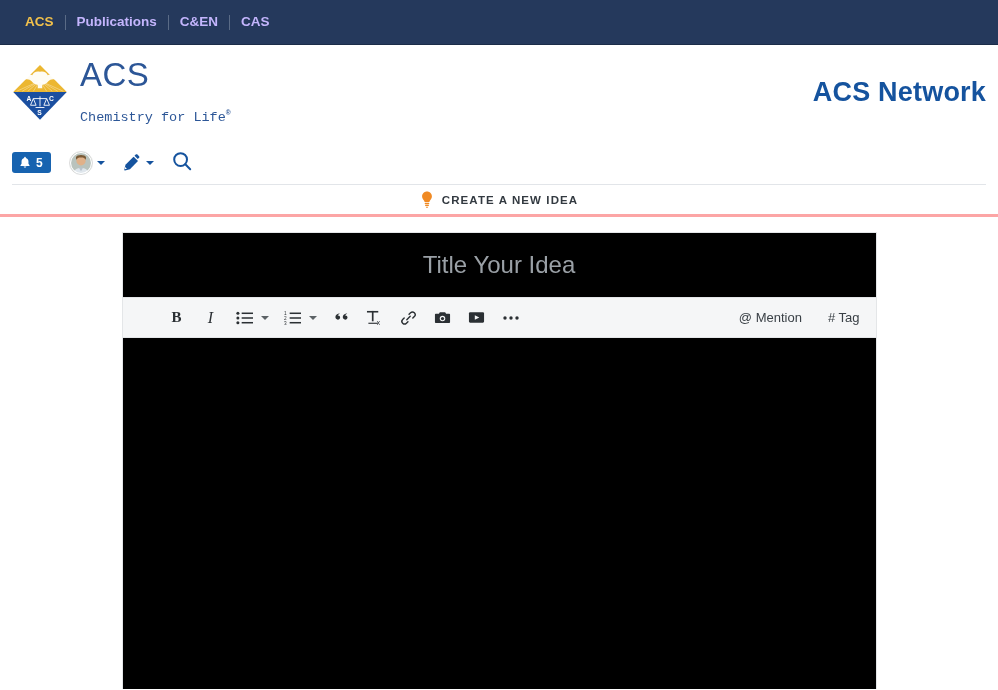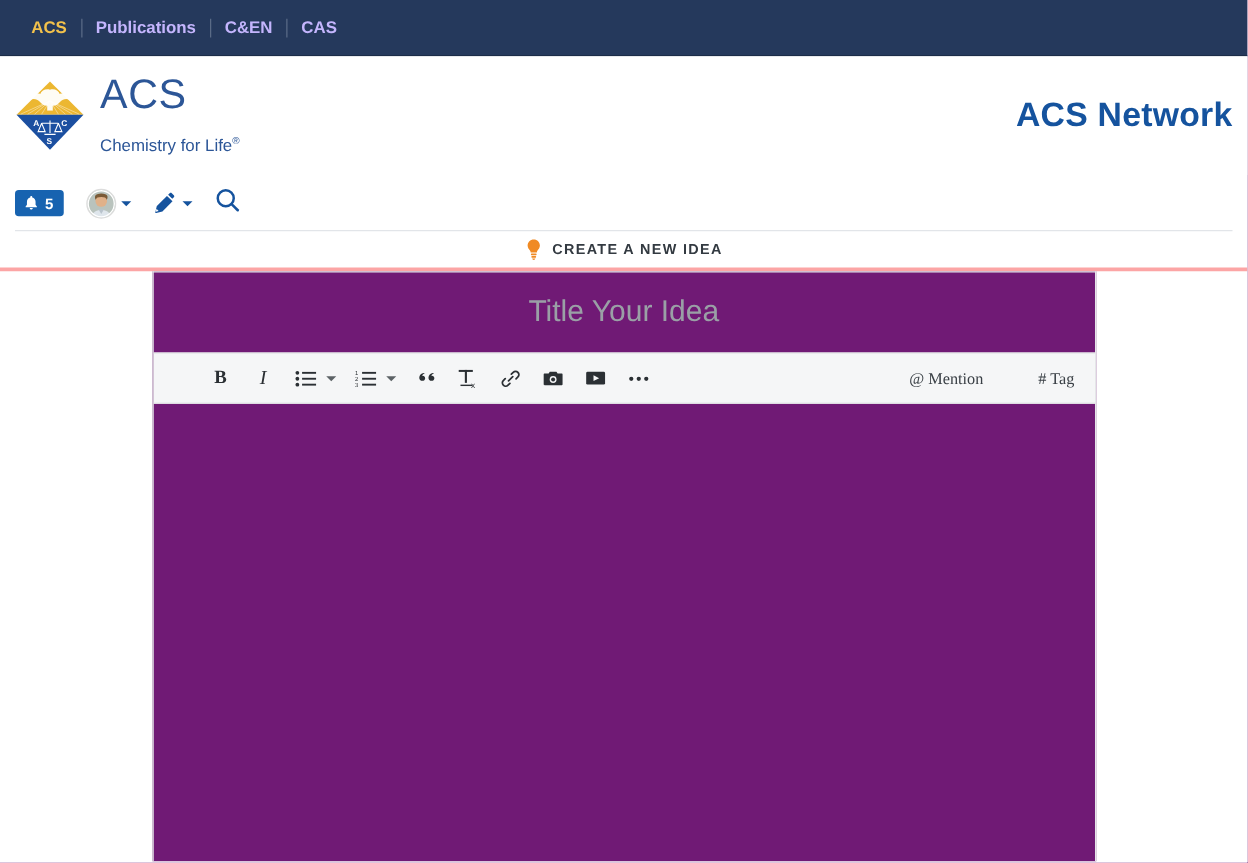--- a/index.html
+++ b/index.html
@@ -46,21 +46,21 @@
   }
   .brand-left { display: flex; align-items: center; gap: 12px; }
   .acs-mark { width: 56px; height: 58px; display:block; }
   .acs-word { line-height: 1; padding-bottom: 4px;}
   .acs-word .acs-big {
     font-size: 33px; color: #2c5697; letter-spacing: .5px;
     font-family: "Liberation Sans", sans-serif;
   }
   .acs-word .acs-tag {
     font-size: 13.5px; color: #2c5697; margin-top: 18px;
-    font-family: Liberation Sans, sans-serif;
+    font-family: Liberation Mono, monospace;
   }
   .acs-word .acs-tag sup { font-size: 8px; vertical-align: super; }
 
   .brand-right { text-align: right; padding-right: 2px; }
   .brand-right .net-title {
     font-size: 27px; font-weight: bold; color: #15539e; letter-spacing: .2px;
     line-height: 1.1;
   }
   .brand-right .net-sub {
     font-size: 15px; font-weight: bold; color: #15539e; margin-top: 3px;
@@ -136,21 +136,22 @@
     letter-spacing: 1.1px;
   }
 
   
   .stage {
     height: calc(690px - 45px - 95px - 45px - 33px);
     display: flex; justify-content: center;
   }
   .card {
     width: 755px;
-    background: #701a75;
+    margin-top: 15px;
+    background: #000000;
     border: 1px solid #e4e6e8;
     border-bottom: none;
     display: flex; flex-direction: column;
   }
   .title-row {
     height: 64px;
     display: flex; align-items: center; justify-content: center;
   }
   .title-input {
     border: none; outline: none; background: transparent;
@@ -182,21 +183,21 @@
   .tb-btn.bold { font-weight: bold; font-size: 15px; font-family: "Liberation Serif", serif;}
   .tb-btn.italic { font-style: italic; font-size: 16px; font-family: "Liberation Serif", serif; }
   .tb-caret {
     width: 0; height: 0;
     border-left: 4px solid transparent;
     border-right: 4px solid transparent;
     border-top: 4px solid #5c6266;
     margin-right: 14px; margin-left: -8px;
     cursor: pointer;
   }
-  .tb-right { display: flex; align-items: center; gap: 44px; font-family: Liberation Serif, serif; }
+  .tb-right { display: flex; align-items: center; gap: 26px; }
   .tb-right .tr-item {
     font-size: 13px; color: #3a4046; white-space: nowrap; cursor: pointer;
   }
 
   .body-area {
     flex: 1;
     padding: 24px 42px;
   }
   .body-placeholder {
     font-size: 14px;

